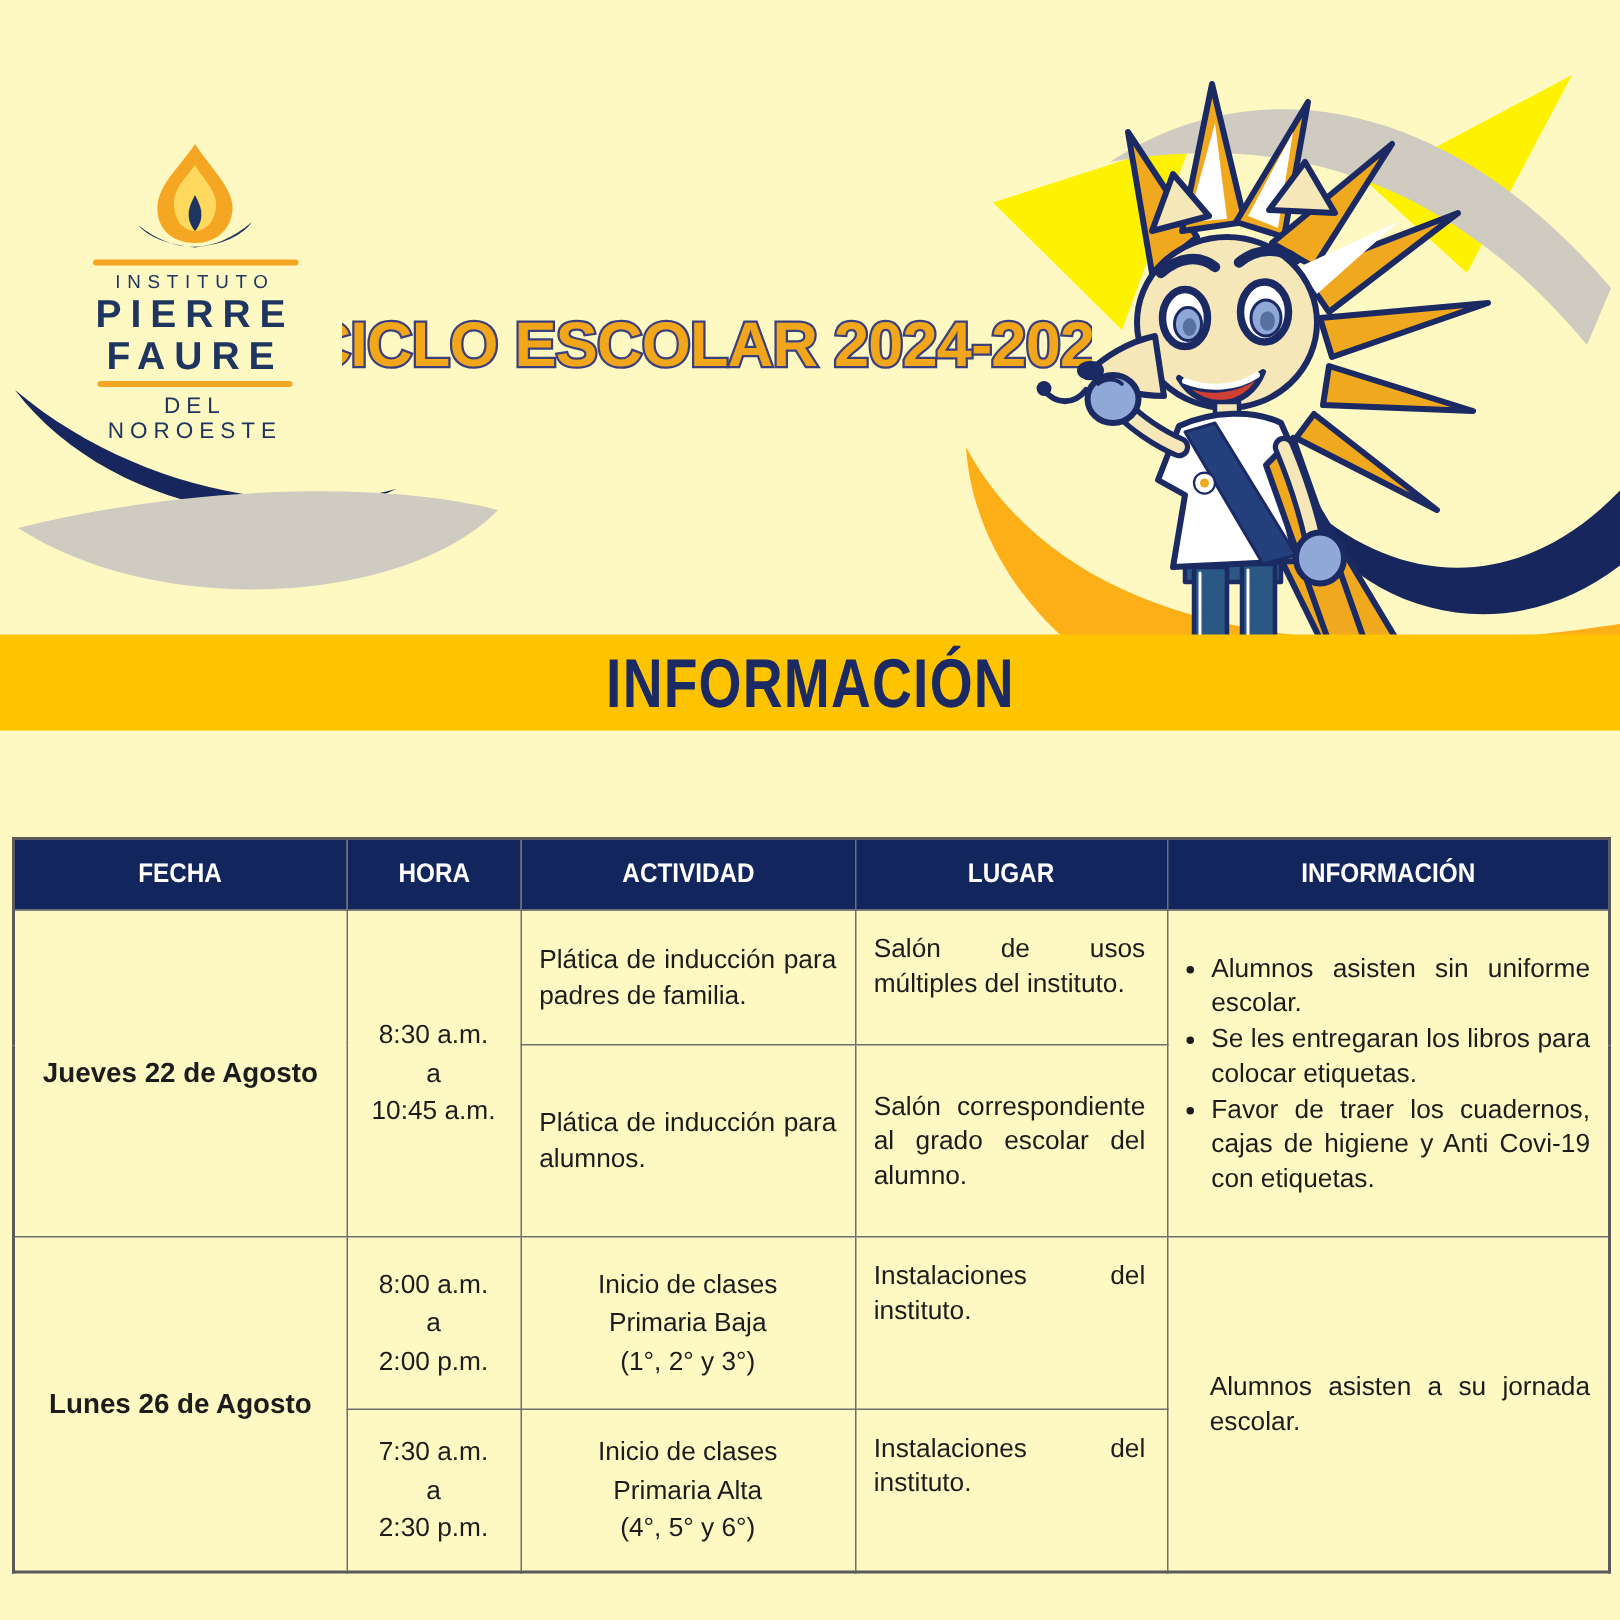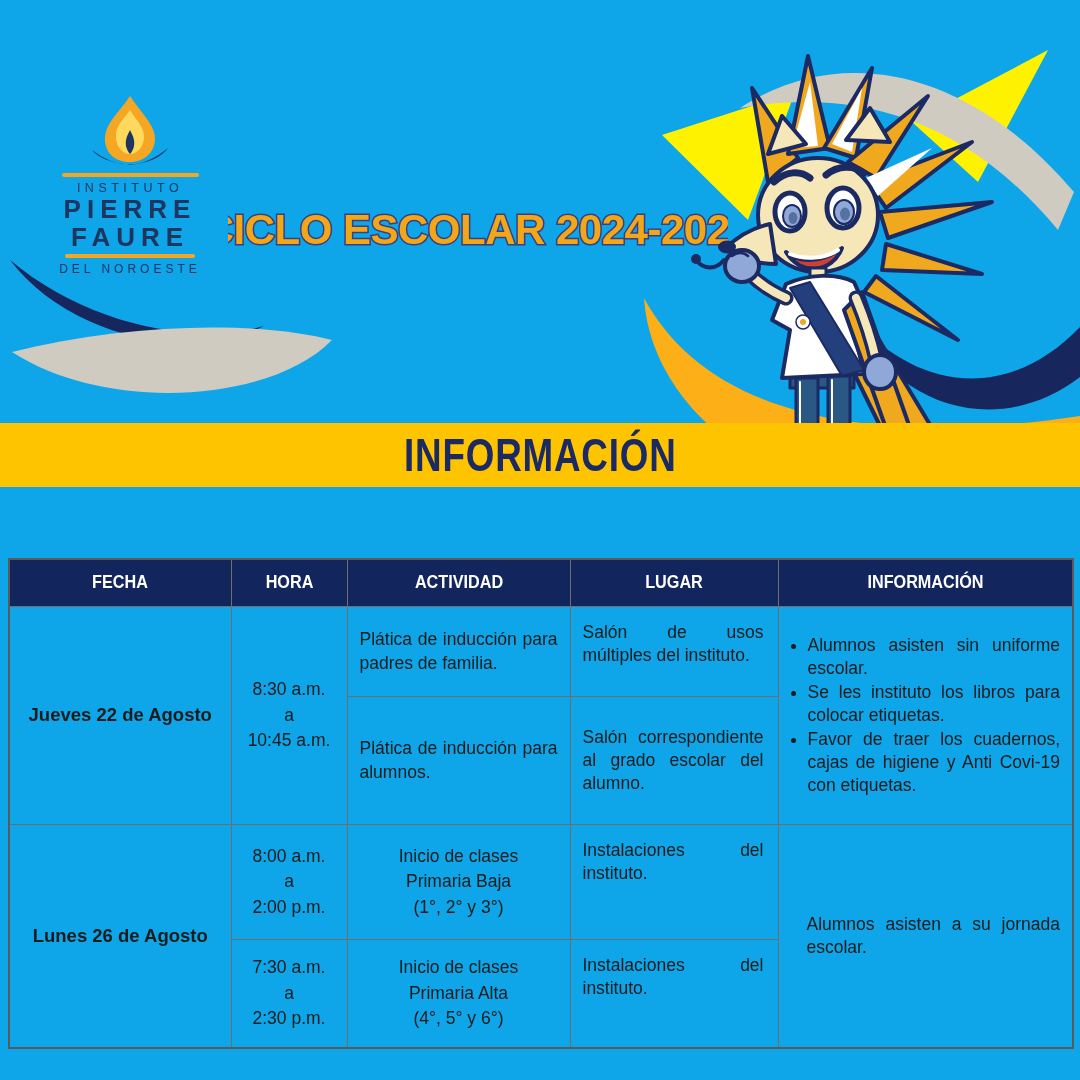--- a/index.html
+++ b/index.html
@@ -1,26 +1,26 @@
 <!DOCTYPE html>
 <html><head>
 <meta charset="utf-8">
 <style>
   html,body{margin:0;padding:0;background:#ffffff;}
   .canvas{
-    position:relative;width:1080px;height:1080px;background:#0ea5e9;overflow:hidden;
+    position:relative;width:1080px;height:1080px;background:#fef9c3;overflow:hidden;
     font-family:"Liberation Sans","DejaVu Sans",sans-serif;color:#1c1c1c;
   }
   
   .logo{position:absolute;left:55px;top:96px;width:150px;text-align:center;color:#1E3560;}
   .logo svg{display:block;margin:0 auto;}
   .gold-line{height:4px;background:#F5A623;border-radius:2px;margin:3px auto 4px auto;}
   .logo-small{font-size:12.5px;letter-spacing:4.5px;font-weight:500;margin-top:2px;}
   .logo-big{font-size:26px;font-weight:bold;letter-spacing:6px;line-height:1.08;text-align:center;}
-  .logo-tiny{font-size:12px;letter-spacing:4px;margin-top:3px;}
+  .logo-tiny{font-size:15px;letter-spacing:4px;margin-top:3px;}
   
   .title-svg{position:absolute;left:228px;top:203px;}
   .title-svg text{
     font-family:"Liberation Sans","DejaVu Sans",sans-serif;font-weight:bold;font-size:42px;
     fill:#F2A71B;stroke:#3A3F7D;stroke-width:3px;paint-order:stroke;letter-spacing:-0.5px;
   }
   
   .left-swoosh{position:absolute;left:0;top:252px;}
   .mascot{position:absolute;left:640px;top:30px;z-index:1;}
   
@@ -184,21 +184,21 @@
         <td class="hora" rowspan="2">
           <div>8:30 a.m.</div>
           <div>a</div>
           <div>10:45 a.m.</div>
         </td>
         <td class="act-j">Plática de inducción para padres de familia.</td>
         <td class="lugar top">Salón de usos múltiples del instituto.</td>
         <td class="info" rowspan="2">
           <ul>
             <li>Alumnos asisten sin uniforme escolar.</li>
-            <li>Se les instituto los libros para colocar etiquetas.</li>
+            <li>Se les entregaran los libros para colocar etiquetas.</li>
             <li>Favor de traer los cuadernos, cajas de higiene y Anti Covi-19 con etiquetas.</li>
           </ul>
         </td>
       </tr>
       <tr style="height:128px">
         <td class="act-j">Plática de inducción para alumnos.</td>
         <td class="lugar">Salón correspondiente al grado escolar del alumno.</td>
       </tr>
       <tr style="height:115px">
         <td class="fecha" rowspan="2">Lunes 26 de Agosto</td>

